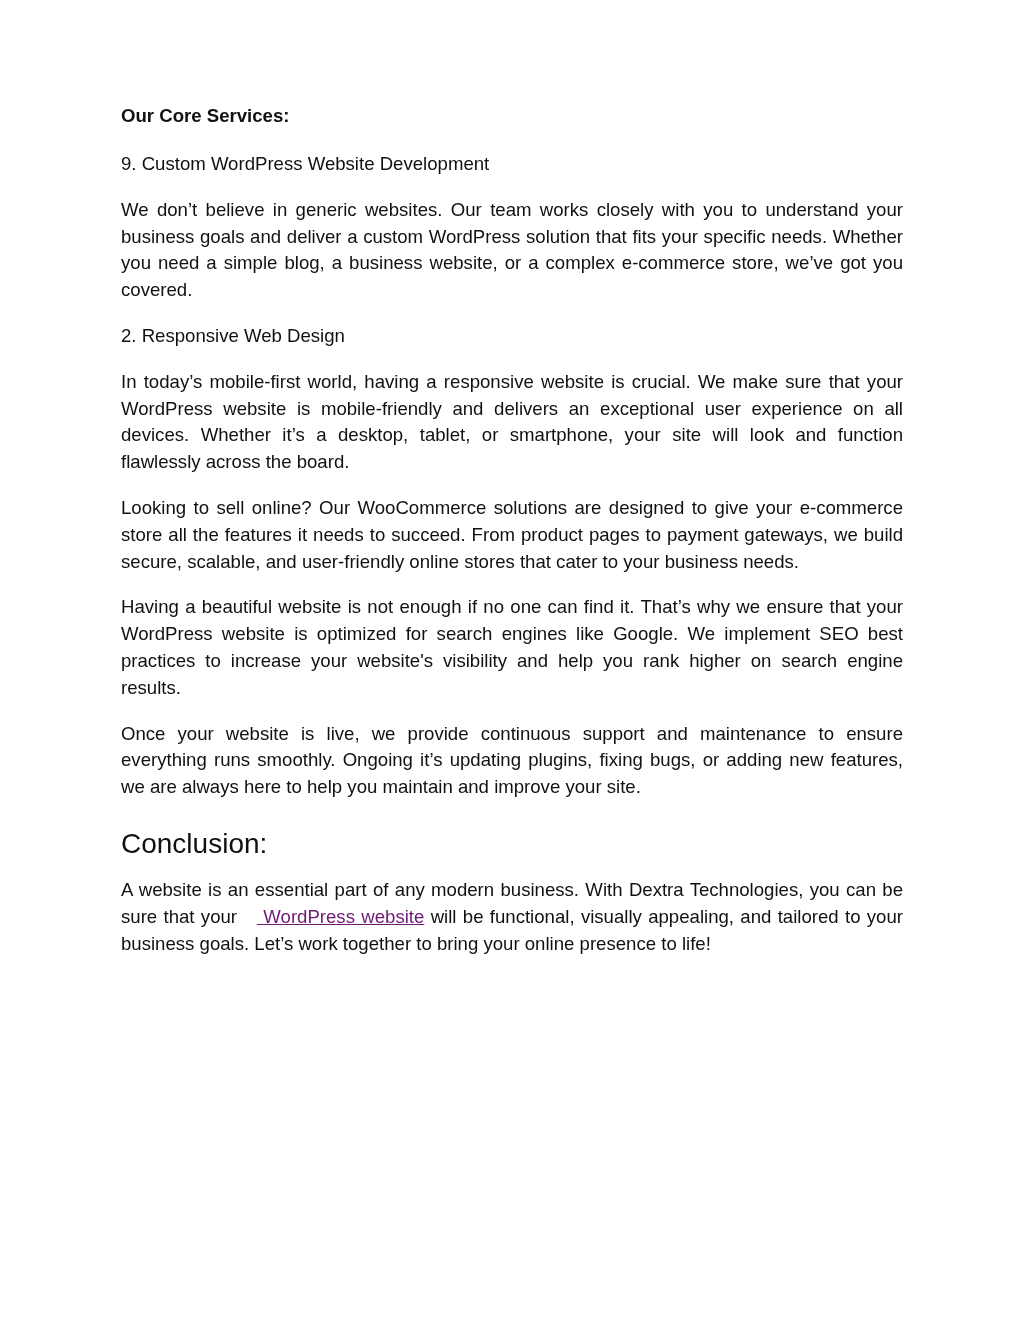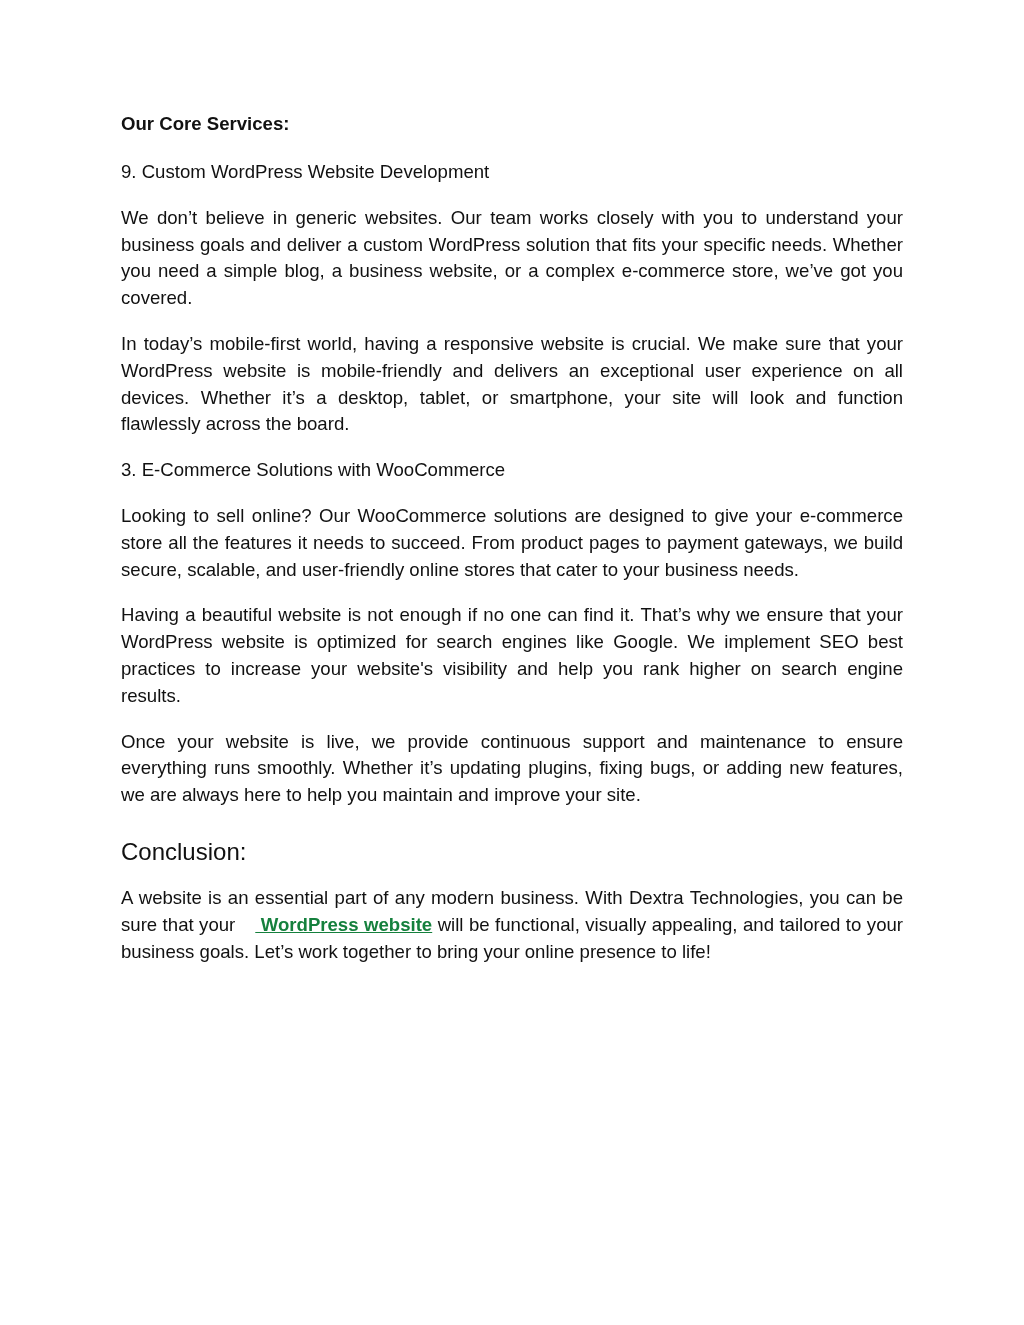--- a/index.html
+++ b/index.html
@@ -1,36 +1,36 @@
 <!DOCTYPE html>
 <html><head>
   <meta charset="utf-8">
   <style>
     html, body { margin: 0; padding: 0; background: #ffffff; }
     body { width: 1024px; height: 1325px; position: relative; overflow: hidden; }
-    .page { position: absolute; left: 121px; top: 110px; width: 782px; font-family: "Liberation Sans", sans-serif; color: #111111; font-size: 18.6px; line-height: 26.8px; }
+    .page { position: absolute; left: 121px; top: 102px; width: 782px; font-family: "Liberation Sans", sans-serif; color: #111111; font-size: 18.6px; line-height: 26.8px; }
     .h-bold { font-weight: bold; margin: 0 0 21px 0; line-height: 28px; }
     .item-title { margin: 0 0 19px 0; }
     .para { margin: 0 0 19px 0; text-align: justify; }
-    .conclusion { font-size: 24px; line-height: 30px; margin: 28px 0 18px 0; font-weight: normal; }
-    a.link { color: #15803d; font-weight: bold; text-decoration: underline; margin-left: 20px; }
+    .conclusion { font-size: 28px; line-height: 30px; margin: 28px 0 18px 0; font-weight: normal; }
+    a.link { color: #701a75; font-weight: normal; text-decoration: underline; margin-left: 20px; }
   </style>
 </head>
 <body>
 
 <div class="page">
   <p class="h-bold">Our Core Services:</p>
 
   <p class="item-title">9. Custom WordPress Website Development</p>
   <p class="para">We don’t believe in generic websites. Our team works closely with you to understand your business goals and deliver a custom WordPress solution that fits your specific needs. Whether you need a simple blog, a business website, or a complex e-commerce store, we’ve got you covered.</p>
 
+  <p class="item-title">2. Responsive Web Design</p>
   <p class="para">In today’s mobile-first world, having a responsive website is crucial. We make sure that your WordPress website is mobile-friendly and delivers an exceptional user experience on all devices. Whether it’s a desktop, tablet, or smartphone, your site will look and function flawlessly across the board.</p>
 
-  <p class="item-title">3. E-Commerce Solutions with WooCommerce</p>
   <p class="para">Looking to sell online? Our WooCommerce solutions are designed to give your e-commerce store all the features it needs to succeed. From product pages to payment gateways, we build secure, scalable, and user-friendly online stores that cater to your business needs.</p>
 
   <p class="para">Having a beautiful website is not enough if no one can find it. That’s why we ensure that your WordPress website is optimized for search engines like Google. We implement SEO best practices to increase your website's visibility and help you rank higher on search engine results.</p>
 
-  <p class="para">Once your website is live, we provide continuous support and maintenance to ensure everything runs smoothly. Whether it’s updating plugins, fixing bugs, or adding new features, we are always here to help you maintain and improve your site.</p>
+  <p class="para">Once your website is live, we provide continuous support and maintenance to ensure everything runs smoothly. Ongoing it’s updating plugins, fixing bugs, or adding new features, we are always here to help you maintain and improve your site.</p>
 
   <h2 class="conclusion">Conclusion:</h2>
   <p class="para"><span>A website is an essential part of any modern business. With Dextra Technologies, you can be sure that your</span><a class="link" href="#"> WordPress website</a><span> will be functional, visually appealing, and tailored to your business goals. Let’s work together to bring your online presence to life!</span></p>
 </div>
 
 </body></html>

